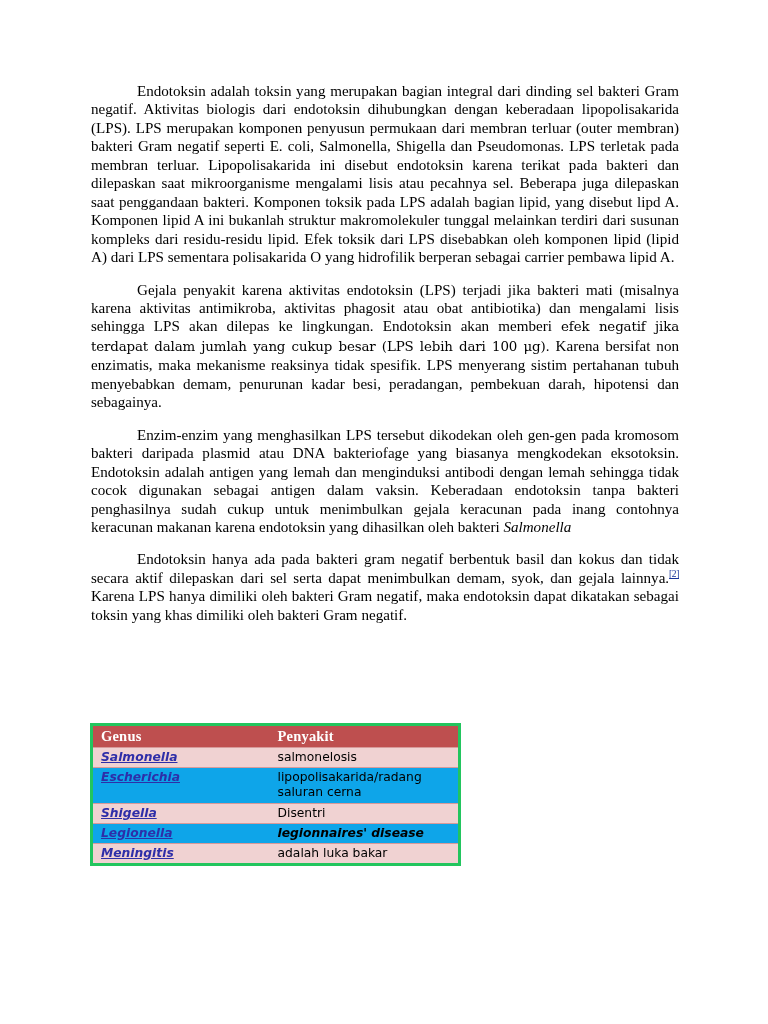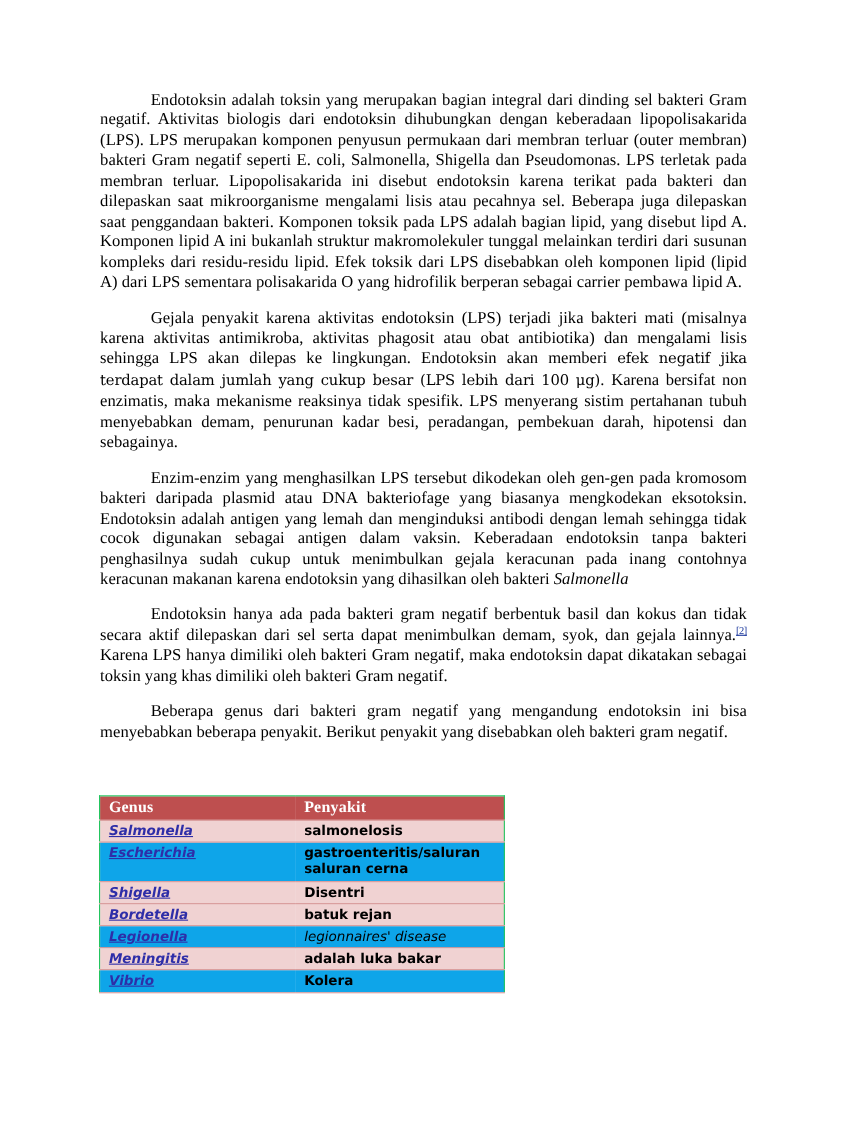--- a/index.html
+++ b/index.html
@@ -76,21 +76,21 @@
     left: 90px;
     top: 723px;
     width: 368px;
   }
 
   table.genus-table {
     border-collapse: collapse;
     width: 368px;
     table-layout: fixed;
     font-family: "DejaVu Sans", "Liberation Sans", sans-serif;
-    border: 1px solid #22c55e;
+    border: 3px solid #22c55e;
   }
 
   table.genus-table col.c-genus { width: 178px; }
   table.genus-table col.c-disease { width: 190px; }
 
   table.genus-table thead th {
     background: #be4f4f;
     color: #ffffff;
     font-family: "Liberation Serif", "DejaVu Serif", serif;
     font-weight: bold;
@@ -121,26 +121,26 @@
   td.genus-cell {
     color: #2e2ea8;
     font-style: italic;
     font-weight: bold;
     text-decoration: underline;
     white-space: nowrap;
   }
 
   td.disease-cell {
     color: #000000;
-    font-weight: bold;
+    font-weight: normal;
   }
 
   td.disease-cell.is-italic {
     font-style: italic;
-    font-weight: normal;
+    font-weight: bold;
   }
 </style>
 <style>
     table.genus-table thead th { background:#be4f4f; color:#ffffff; }
     table.genus-table tbody tr.shade td { background:#f0d2d2; }
     table.genus-table tbody tr.plain td { background:#0ea5e9; }
     table.genus-table tbody td { border-top-color:#d79a9a; border-bottom-color:#d79a9a; }
     td.genus-cell { color:#2e2ea8; }
   </style></head>
 <body>
@@ -150,21 +150,20 @@
   <div class="content">
 
     <p class="para">Endotoksin adalah toksin yang merupakan bagian integral dari dinding sel bakteri Gram negatif. Aktivitas biologis dari endotoksin dihubungkan dengan keberadaan lipopolisakarida (LPS). LPS merupakan komponen penyusun permukaan dari membran terluar (outer membran) bakteri Gram negatif seperti E. coli, Salmonella, Shigella dan Pseudomonas. LPS terletak pada membran terluar. Lipopolisakarida ini disebut endotoksin karena terikat pada bakteri dan dilepaskan saat mikroorganisme mengalami lisis atau pecahnya sel. Beberapa juga dilepaskan saat penggandaan bakteri. Komponen toksik pada LPS adalah bagian lipid, yang disebut lipd A. Komponen lipid A ini bukanlah struktur makromolekuler tunggal melainkan terdiri dari susunan kompleks dari residu-residu lipid. Efek toksik dari LPS disebabkan oleh komponen lipid (lipid A) dari LPS sementara polisakarida O yang hidrofilik berperan sebagai carrier pembawa lipid A.</p>
 
     <p class="para"><span>Gejala penyakit karena aktivitas endotoksin (LPS) terjadi jika bakteri mati (misalnya karena aktivitas antimikroba, aktivitas phagosit atau obat antibiotika) dan mengalami lisis sehingga LPS akan dilepas ke lingkungan. Endotoksin akan memberi </span><span class="alt-font">efek negatif jika terdapat dalam jumlah yang cukup besar (LPS lebih dari 100 μg).</span><span> Karena bersifat non enzimatis, maka mekanisme reaksinya tidak spesifik. LPS menyerang sistim pertahanan tubuh menyebabkan demam, penurunan kadar besi, peradangan, pembekuan darah, hipotensi dan sebagainya.</span></p>
 
     <p class="para"><span>Enzim-enzim yang menghasilkan LPS tersebut dikodekan oleh gen-gen pada kromosom bakteri daripada plasmid atau DNA bakteriofage yang biasanya mengkodekan eksotoksin. Endotoksin adalah antigen yang lemah dan menginduksi antibodi dengan lemah sehingga tidak cocok digunakan sebagai antigen dalam vaksin. Keberadaan endotoksin tanpa bakteri penghasilnya sudah cukup untuk menimbulkan gejala keracunan pada inang contohnya keracunan makanan karena endotoksin yang dihasilkan oleh bakteri </span><span class="ital">Salmonella</span></p>
 
     <p class="para"><span>Endotoksin hanya ada pada bakteri gram negatif berbentuk basil dan kokus dan tidak secara aktif dilepaskan dari sel serta dapat menimbulkan demam, syok, dan gejala lainnya.</span><sup class="cite">[2]</sup><span> Karena LPS hanya dimiliki oleh bakteri Gram negatif, maka endotoksin dapat dikatakan sebagai toksin yang khas dimiliki oleh bakteri Gram negatif.</span></p>
 
-    <p class="para">Beberapa genus dari bakteri gram negatif yang mengandung endotoksin ini bisa menyebabkan beberapa penyakit. Berikut penyakit yang disebabkan oleh bakteri gram negatif.</p>
 
   </div>
 
   <div class="table-wrap">
     <table class="genus-table">
       <colgroup>
         <col class="c-genus">
         <col class="c-disease">
       </colgroup>
       <thead>
@@ -173,39 +172,31 @@
           <th>Penyakit</th>
         </tr>
       </thead>
       <tbody id="table-body">
           <tr class="shade">
             <td class="genus-cell">Salmonella</td>
             <td class="disease-cell">salmonelosis</td>
           </tr>
           <tr class="plain">
             <td class="genus-cell">Escherichia</td>
-            <td class="disease-cell">gastroenteritis/saluran saluran cerna</td>
+            <td class="disease-cell">lipopolisakarida/radang saluran cerna</td>
           </tr>
           <tr class="shade">
             <td class="genus-cell">Shigella</td>
             <td class="disease-cell">Disentri</td>
           </tr>
-          <tr class="shade">
-            <td class="genus-cell">Bordetella</td>
-            <td class="disease-cell">batuk rejan</td>
-          </tr>
           <tr class="plain">
             <td class="genus-cell">Legionella</td>
             <td class="disease-cell is-italic">legionnaires' disease</td>
           </tr>
           <tr class="shade">
             <td class="genus-cell">Meningitis</td>
             <td class="disease-cell">adalah luka bakar</td>
           </tr>
-          <tr class="plain">
-            <td class="genus-cell">Vibrio</td>
-            <td class="disease-cell">Kolera</td>
-          </tr>
         </tbody>
     </table>
   </div>
 
 </div>
 
 </body></html>

